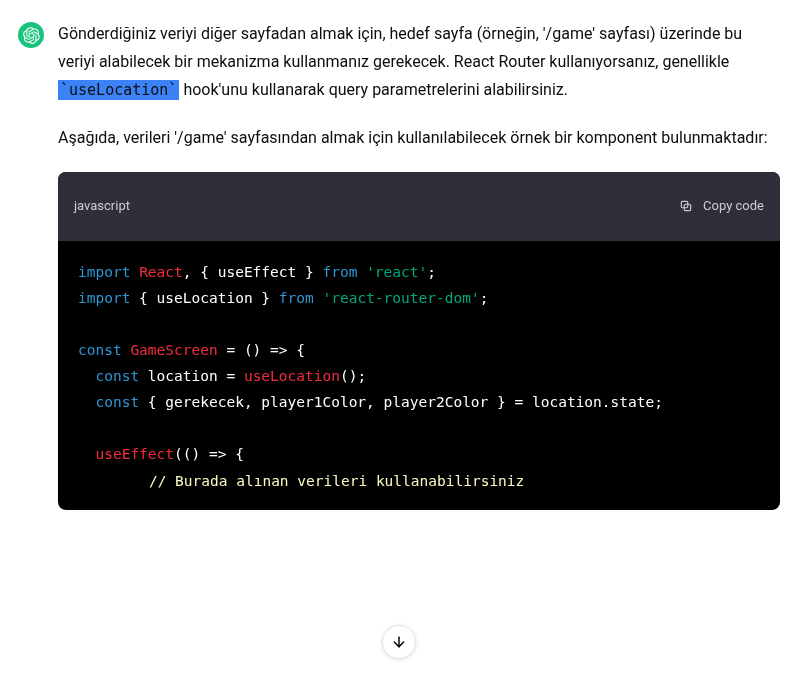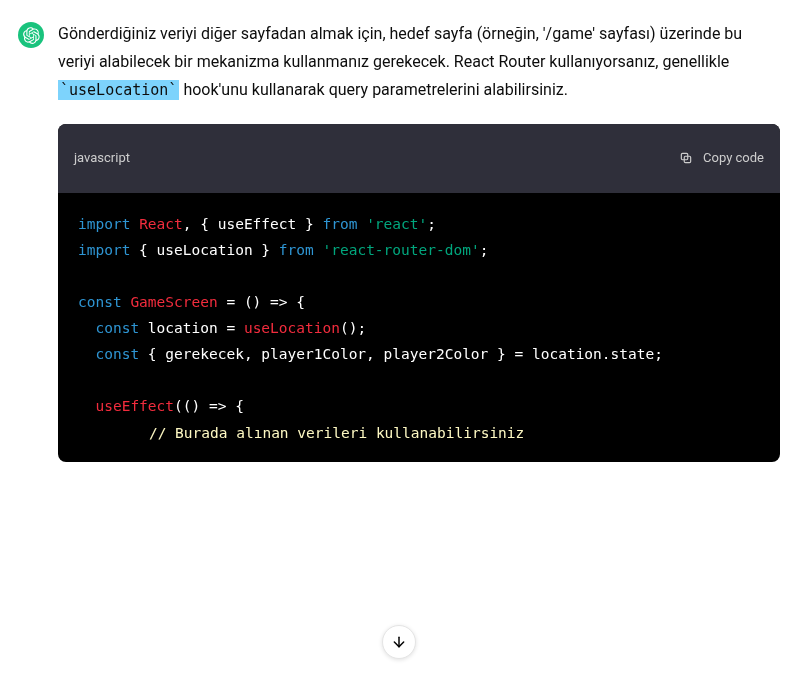--- a/index.html
+++ b/index.html
@@ -23,21 +23,21 @@
   .avatar.user { background: #a6a6a6; }
   .avatar.assistant { background: #19c37d; }
   .avatar.assistant svg { width: 17px; height: 17px; }
   .msg-body { flex: 1; min-width: 0; }
   .sender-name { font-weight: 700; font-size: 16px; margin-bottom: 4px; color:#0d0d0d;}
   .msg-text { font-size: 16px; line-height: 1.75; color: #0d0d0d; }
   .msg-text p { margin-bottom: 20px; }
   .msg-text code.inline {
     font-family: ui-monospace, SFMono-Regular, Menlo, Consolas, monospace;
     font-size: 15px;
-    background: #7dd3fc;
+    background: #3b82f6;
     padding: 1px 2px;
   }
   .code-block {
     margin-top: 14px;
     border-radius: 8px;
     overflow: hidden;
     background: #000000;
     font-family: ui-monospace, SFMono-Regular, Menlo, Consolas, monospace;
   }
   .code-header {
@@ -90,20 +90,21 @@
     <div class="avatar assistant">
       <svg viewBox="0 0 41 41" fill="none">
         <path d="M37.5 16.8c.9-2.7.6-5.7-.9-8.1-2.2-3.9-6.7-5.9-11-4.9C23.7 1.6 20.9.4 18 .5c-4.5 0-8.4 2.9-9.8 7.1-2.8.6-5.2 2.3-6.6 4.8-2.3 3.9-1.7 8.8 1.3 12.1-.9 2.7-.6 5.7.9 8.1 2.2 3.9 6.7 5.9 11 4.9 1.9 2.2 4.7 3.4 7.6 3.3 4.5 0 8.4-2.9 9.8-7.1 2.8-.6 5.2-2.3 6.6-4.8 2.2-3.9 1.7-8.8-1.3-12.1zM22.4 38.2c-1.8 0-3.5-.6-4.9-1.8l.2-.1 8.1-4.7c.4-.2.7-.7.7-1.1V19l3.4 2v9.5c0 4.3-3.3 7.7-7.5 7.7zM6.1 31.3c-.9-1.5-1.2-3.4-.9-5.1l.2.1 8.1 4.7c.4.2.9.2 1.3 0l9.9-5.7v4l-8.2 4.7c-3.7 2.1-8.3.9-10.4-2.7zM4 13.7c.9-1.5 2.3-2.7 4-3.4v9.6c0 .5.3.9.7 1.1l9.9 5.7-3.4 2-8.2-4.7c-3.6-2.2-4.9-6.8-3-10.3zm28.1 6.5l-9.9-5.7 3.4-2 8.2 4.7c3.6 2.1 4.9 6.7 2.8 10.4-.9 1.5-2.3 2.7-4 3.4V21.4c0-.5-.2-1-.5-1.2zm3.4-5.1l-.2-.1-8.1-4.7c-.4-.2-.9-.2-1.3 0L16 16V12l8.2-4.7c3.6-2.1 8.3-.8 10.4 2.8.9 1.5 1.2 3.3.9 5zM14.1 22l-3.4-2v-9.5c0-4.2 3.4-7.6 7.6-7.6 1.8 0 3.5.6 4.8 1.8l-.2.1-8.1 4.7c-.4.2-.7.7-.7 1.1V22zm1.9-4l4.4-2.5 4.4 2.5v5.1L20.4 25.6 16 23V18z" fill="#fff"></path>
       </svg>
     </div>
     <div class="msg-body">
       <div class="msg-text">
         <p>
           <span>Gönderdiğiniz veriyi diğer sayfadan almak için, hedef sayfa (örneğin, '/game' sayfası) üzerinde bu veriyi alabilecek bir mekanizma kullanmanız gerekecek. React Router kullanıyorsanız, genellikle </span><code class="inline">`useLocation`</code><span> hook'unu kullanarak query parametrelerini alabilirsiniz.</span>
         </p>
+        <p>Aşağıda, verileri '/game' sayfasından almak için kullanılabilecek örnek bir komponent bulunmaktadır:</p>
 
         <div class="code-block">
           <div class="code-header">
             <span>javascript</span>
             <div class="copy-btn">
               <svg viewBox="0 0 24 24" fill="none" stroke="currentColor" stroke-width="2">
                 <rect x="9" y="9" width="11" height="11" rx="2"></rect>
                 <rect x="4" y="4" width="11" height="11" rx="2"></rect>
               </svg>
               <span>Copy code</span>

